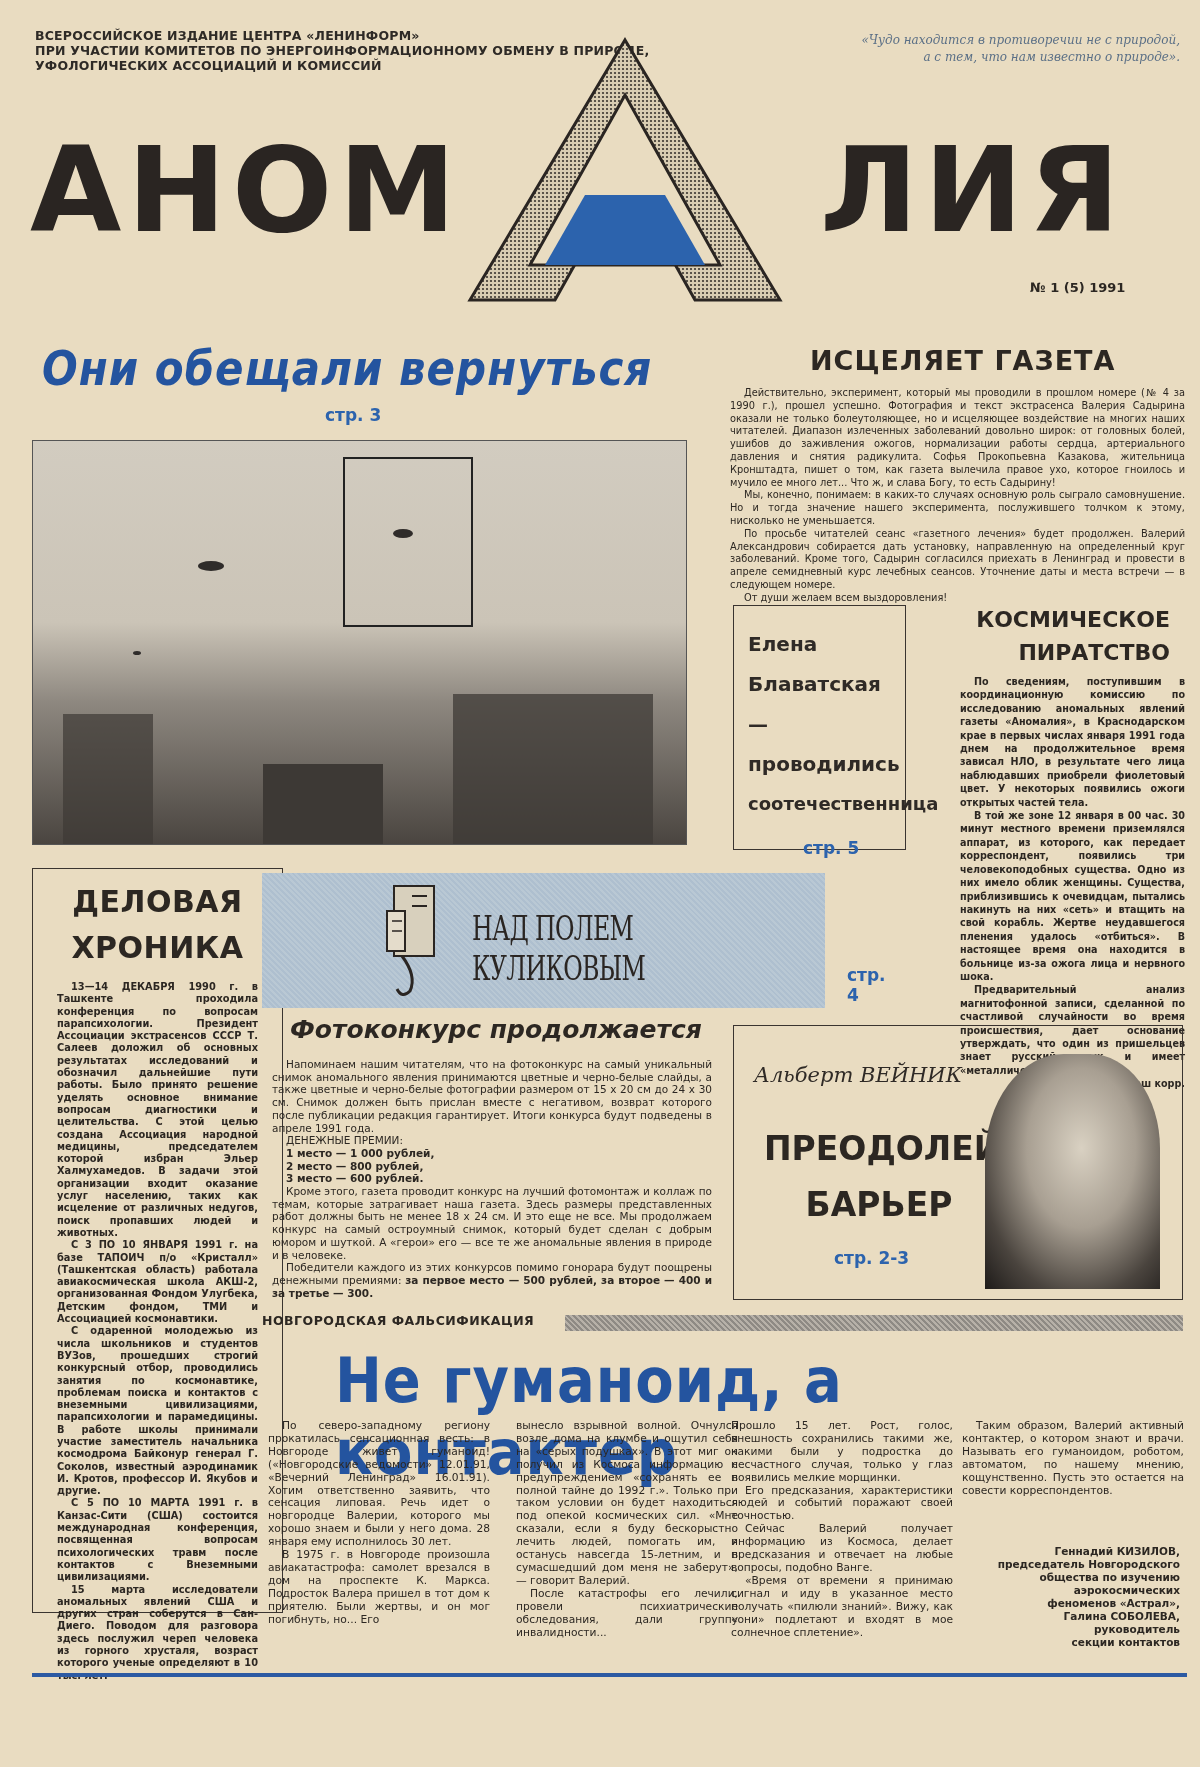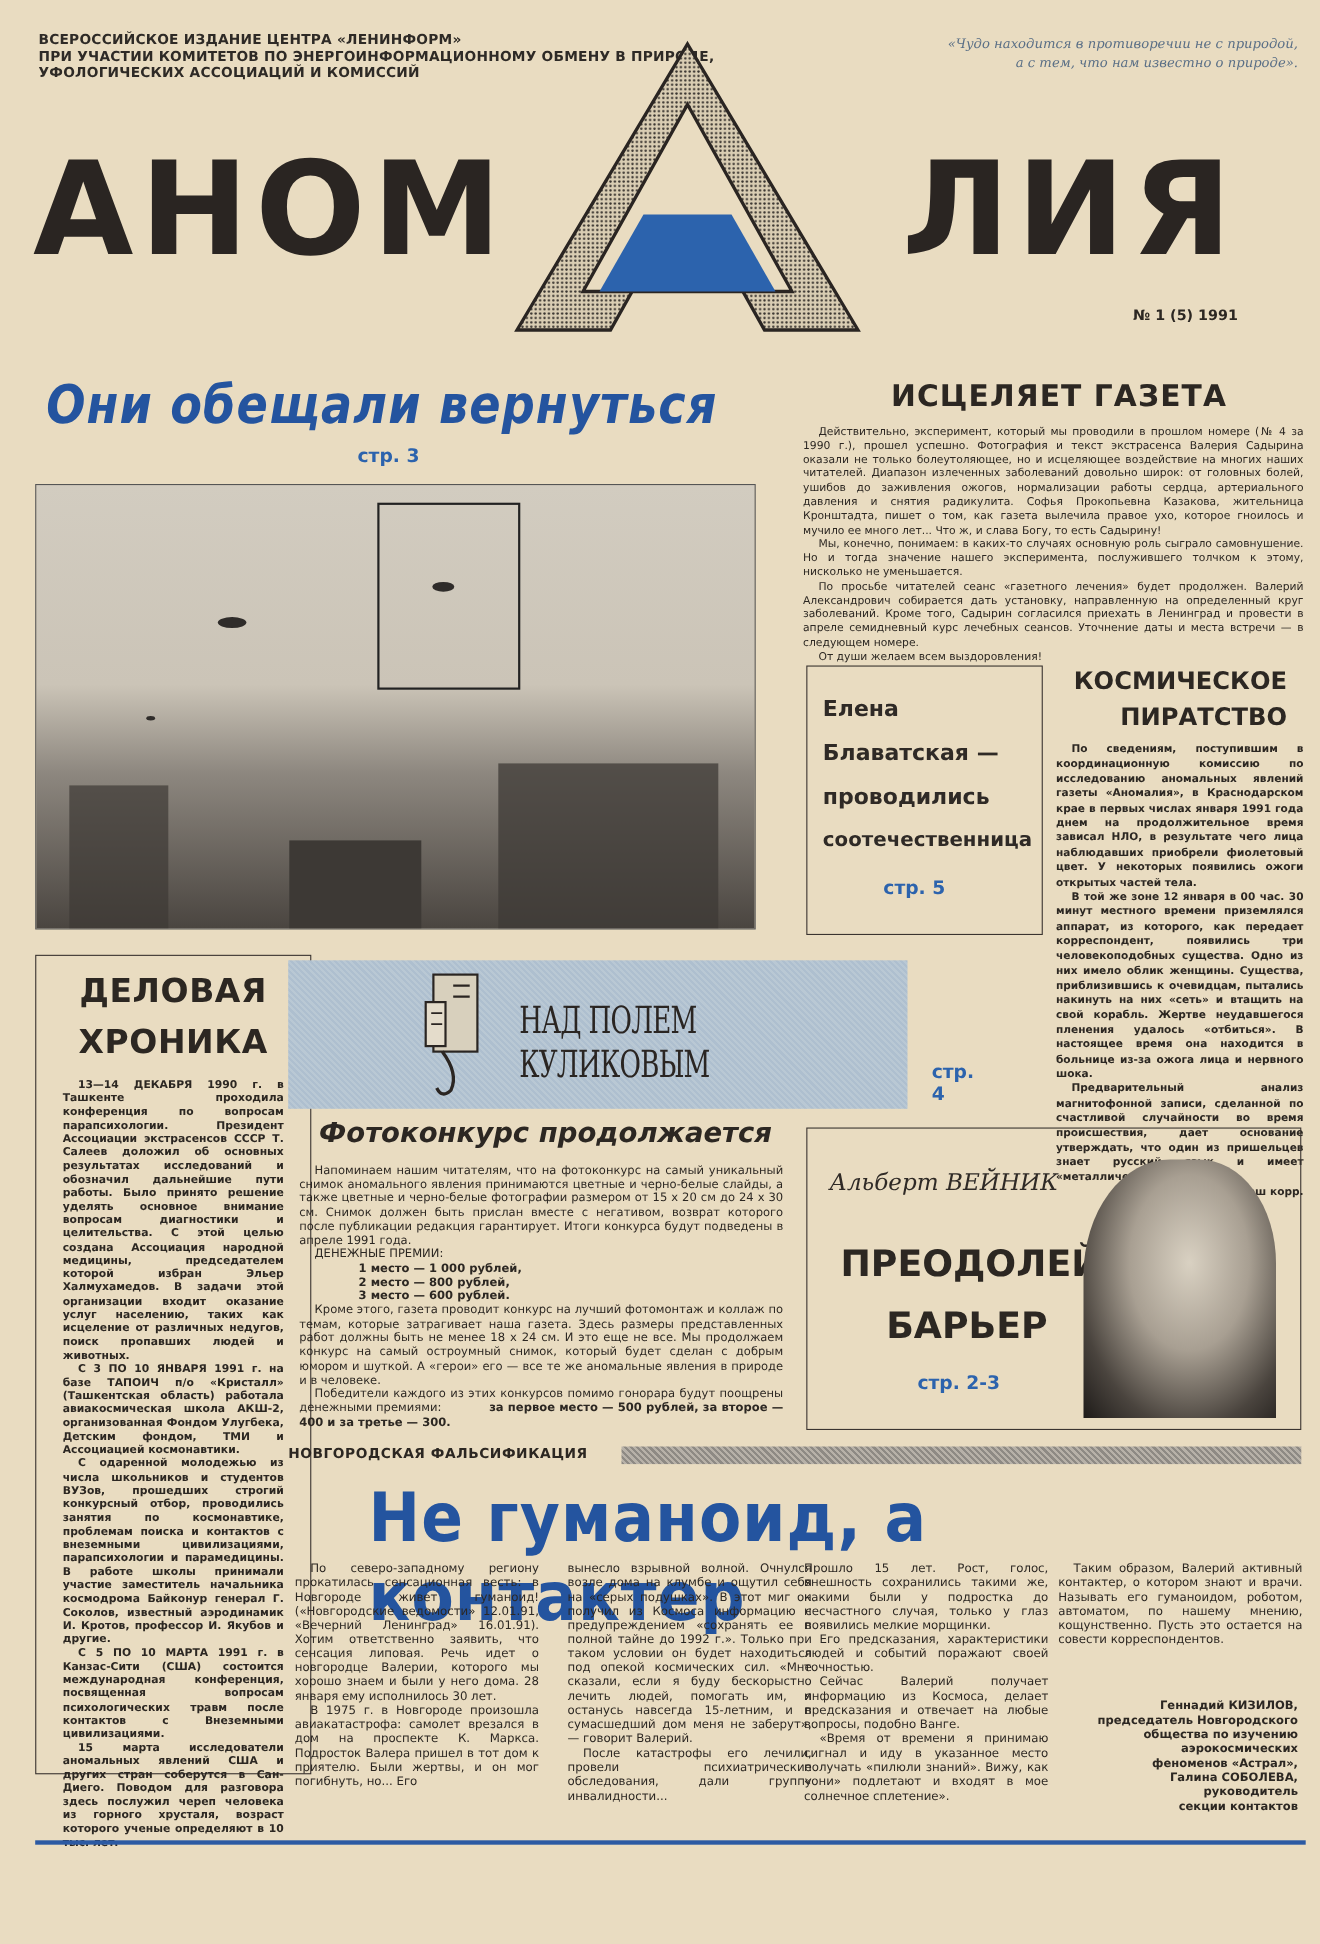--- a/index.html
+++ b/index.html
@@ -15,37 +15,37 @@
   .h1-returns { left: 42px; top: 340px; font-size: 42px; letter-spacing: 1px; transform: scaleY(1.15); transform-origin: left top; }
   .pageref { font-weight: bold; color: #2c63ad; font-size: 17px; }
   .photo { left: 32px; top: 440px; width: 655px; height: 405px; background: linear-gradient(180deg, #d2ccc0 0%, #cbc4b7 45%, #8d877f 65%, #4a4540 100%); border: 1px solid #555; overflow: hidden; }
   .photo .inset { position: absolute; left: 310px; top: 16px; width: 130px; height: 170px; border: 2px solid #222; }
   .ufo { position: absolute; background: #2f2c2a; border-radius: 50%; }
   .tree { position: absolute; bottom: 0; background: #3d3935; }
   .heal-title { left: 810px; top: 345px; font-size: 27px; font-weight: bold; letter-spacing: 1px; color: #2c2722; }
   .heal-body { left: 730px; top: 387px; width: 455px; font-size: 9.8px; line-height: 12.8px; text-align: justify; }
   .heal-body p { text-indent: 14px; }
   .box { border: 1.5px solid #3a3430; }
-  .blav { left: 733px; top: 605px; width: 215px; height: 245px; padding: 18px 14px; }
+  .blav { left: 733px; top: 605px; width: 173px; height: 245px; padding: 18px 14px; }
   .blav .t { font-weight: bold; font-size: 20px; line-height: 40px; color: #2f2a26; }
   .kosm-title { left: 960px; top: 603px; width: 210px; font-weight: bold; font-size: 22px; line-height: 33px; text-align: right; }
   .kosm-body { left: 960px; top: 675px; width: 225px; font-size: 9.6px; font-weight: bold; line-height: 13.4px; text-align: justify; }
   .kosm-body p { text-indent: 14px; }
   .kosm-body .sig { text-align: right; text-indent: 0; }
   .chron { left: 32px; top: 868px; width: 251px; height: 745px; padding: 10px 24px; }
   .chron-title { font-weight: bold; font-size: 30px; line-height: 46px; text-align: center; letter-spacing: 0.5px; }
   .chron-body { font-size: 9.8px; font-weight: bold; line-height: 12.3px; text-align: justify; margin-top: 10px; }
   .chron-body p { text-indent: 14px; }
   .kulik { left: 262px; top: 873px; width: 563px; height: 135px; background: repeating-linear-gradient(45deg, #aebfcf 0 2px, #b9c8d4 2px 4px); }
   .kulik .title { position: absolute; left: 210px; top: 35px; font-family: "DejaVu Serif", serif; font-size: 34px; letter-spacing: -1px; transform: scaleX(0.7); transform-origin: left top; color: #2a2522; }
   .scroll-icon { position: absolute; left: 120px; top: 8px; width: 70px; height: 120px; }
   .photo-title { left: 290px; top: 1015px; font-size: 25px; font-weight: bold; font-style: italic; }
   .photo-body { left: 272px; top: 1058px; width: 440px; font-size: 10.5px; line-height: 12.7px; text-align: justify; }
   .photo-body p { text-indent: 14px; }
-  .photo-body .b { font-weight: bold; margin-left: 40px; }
+  .photo-body .b { font-weight: bold; }
   .vein { left: 733px; top: 1025px; width: 450px; height: 275px; }
   .vein .author { position: absolute; left: 20px; top: 37px; font-family: "DejaVu Serif", serif; font-style: italic; font-size: 21px; color: #2f2a26; }
   .vein .title { position: absolute; left: 30px; top: 95px; width: 230px; text-align: center; font-weight: bold; font-size: 33px; line-height: 56px; }
   .vein .ref { position: absolute; left: 100px; top: 222px; }
   .portrait { position: absolute; right: 22px; top: 28px; width: 175px; height: 235px; background: radial-gradient(ellipse at 55% 40%, #d9d1c2 0%, #a89f92 40%, #4a443e 75%, #1e1b19 100%); border-radius: 45% 40% 0 0; }
   .rubric { left: 262px; top: 1313px; font-size: 12.5px; font-weight: bold; letter-spacing: 0.5px; text-align: center; }
   .rubric-bar { left: 565px; top: 1315px; width: 618px; height: 16px; background: repeating-linear-gradient(45deg, #8e8a84 0 2px, #b7b1a8 2px 4px); }
   .big-head { left: 335px; top: 1345px; font-size: 56px; font-weight: bold; color: #24549f; letter-spacing: 1px; transform: scaleY(1.1); transform-origin: left top; }
   .col { top: 1420px; width: 222px; font-size: 10.7px; line-height: 12.9px; text-align: justify; }
   .col p { text-indent: 14px; }

